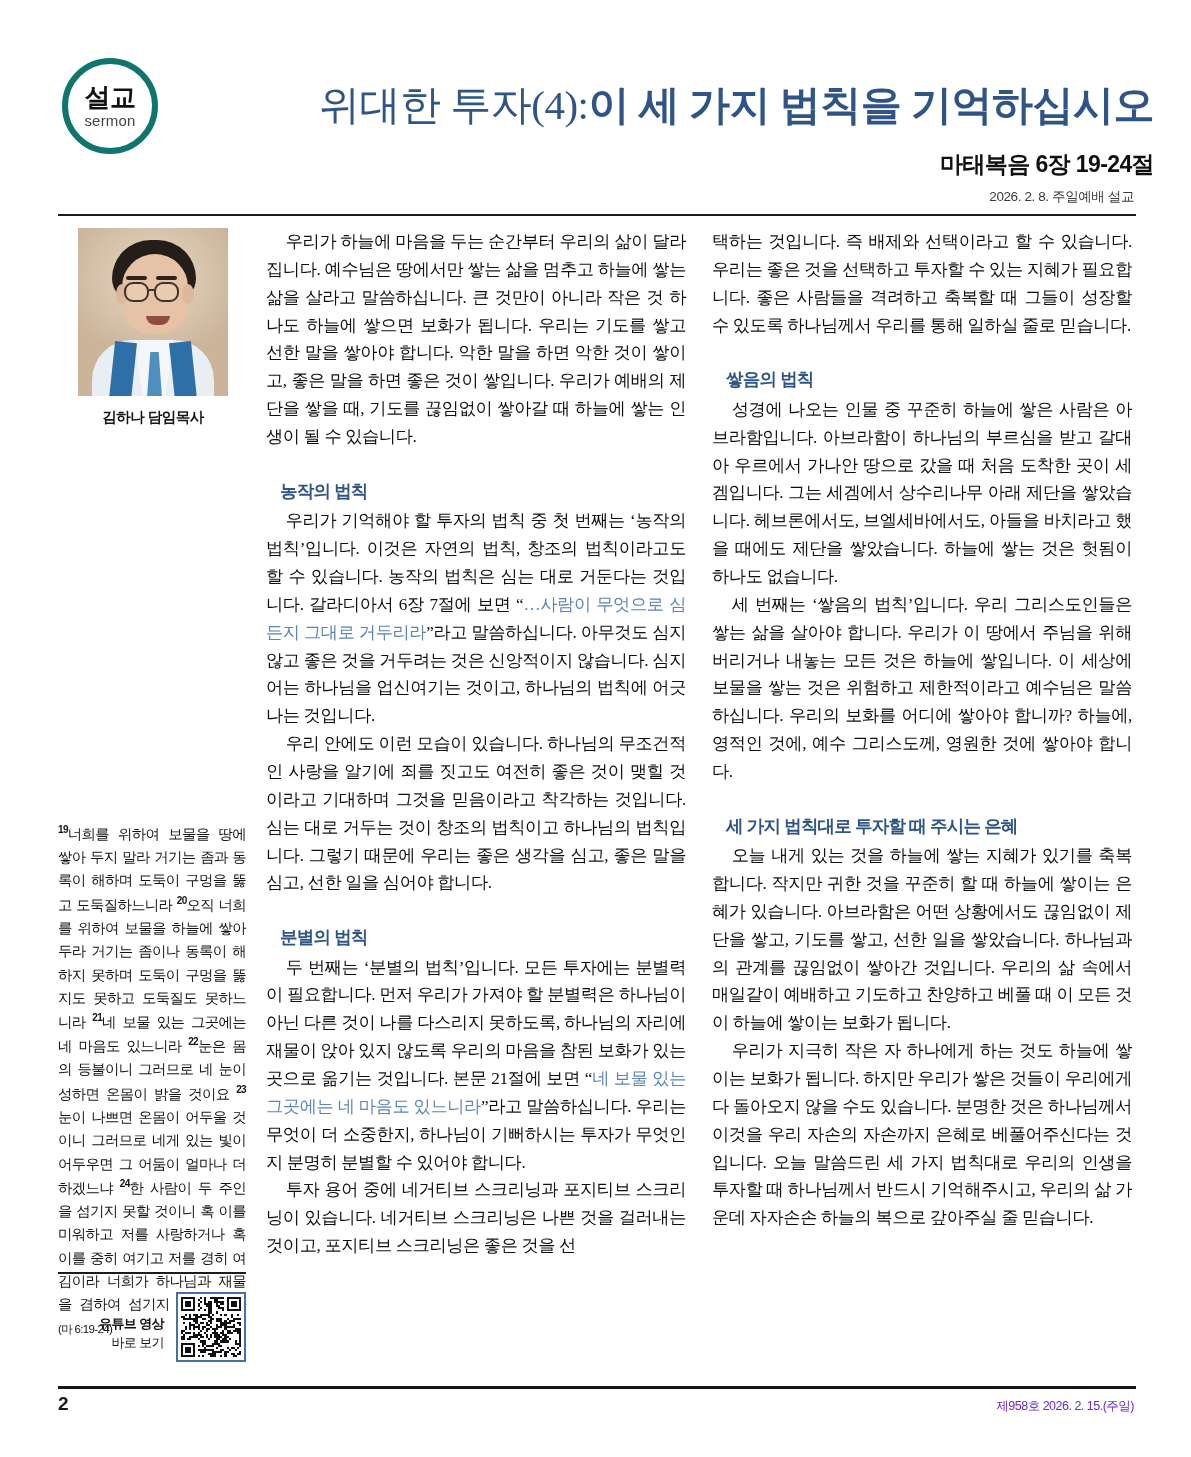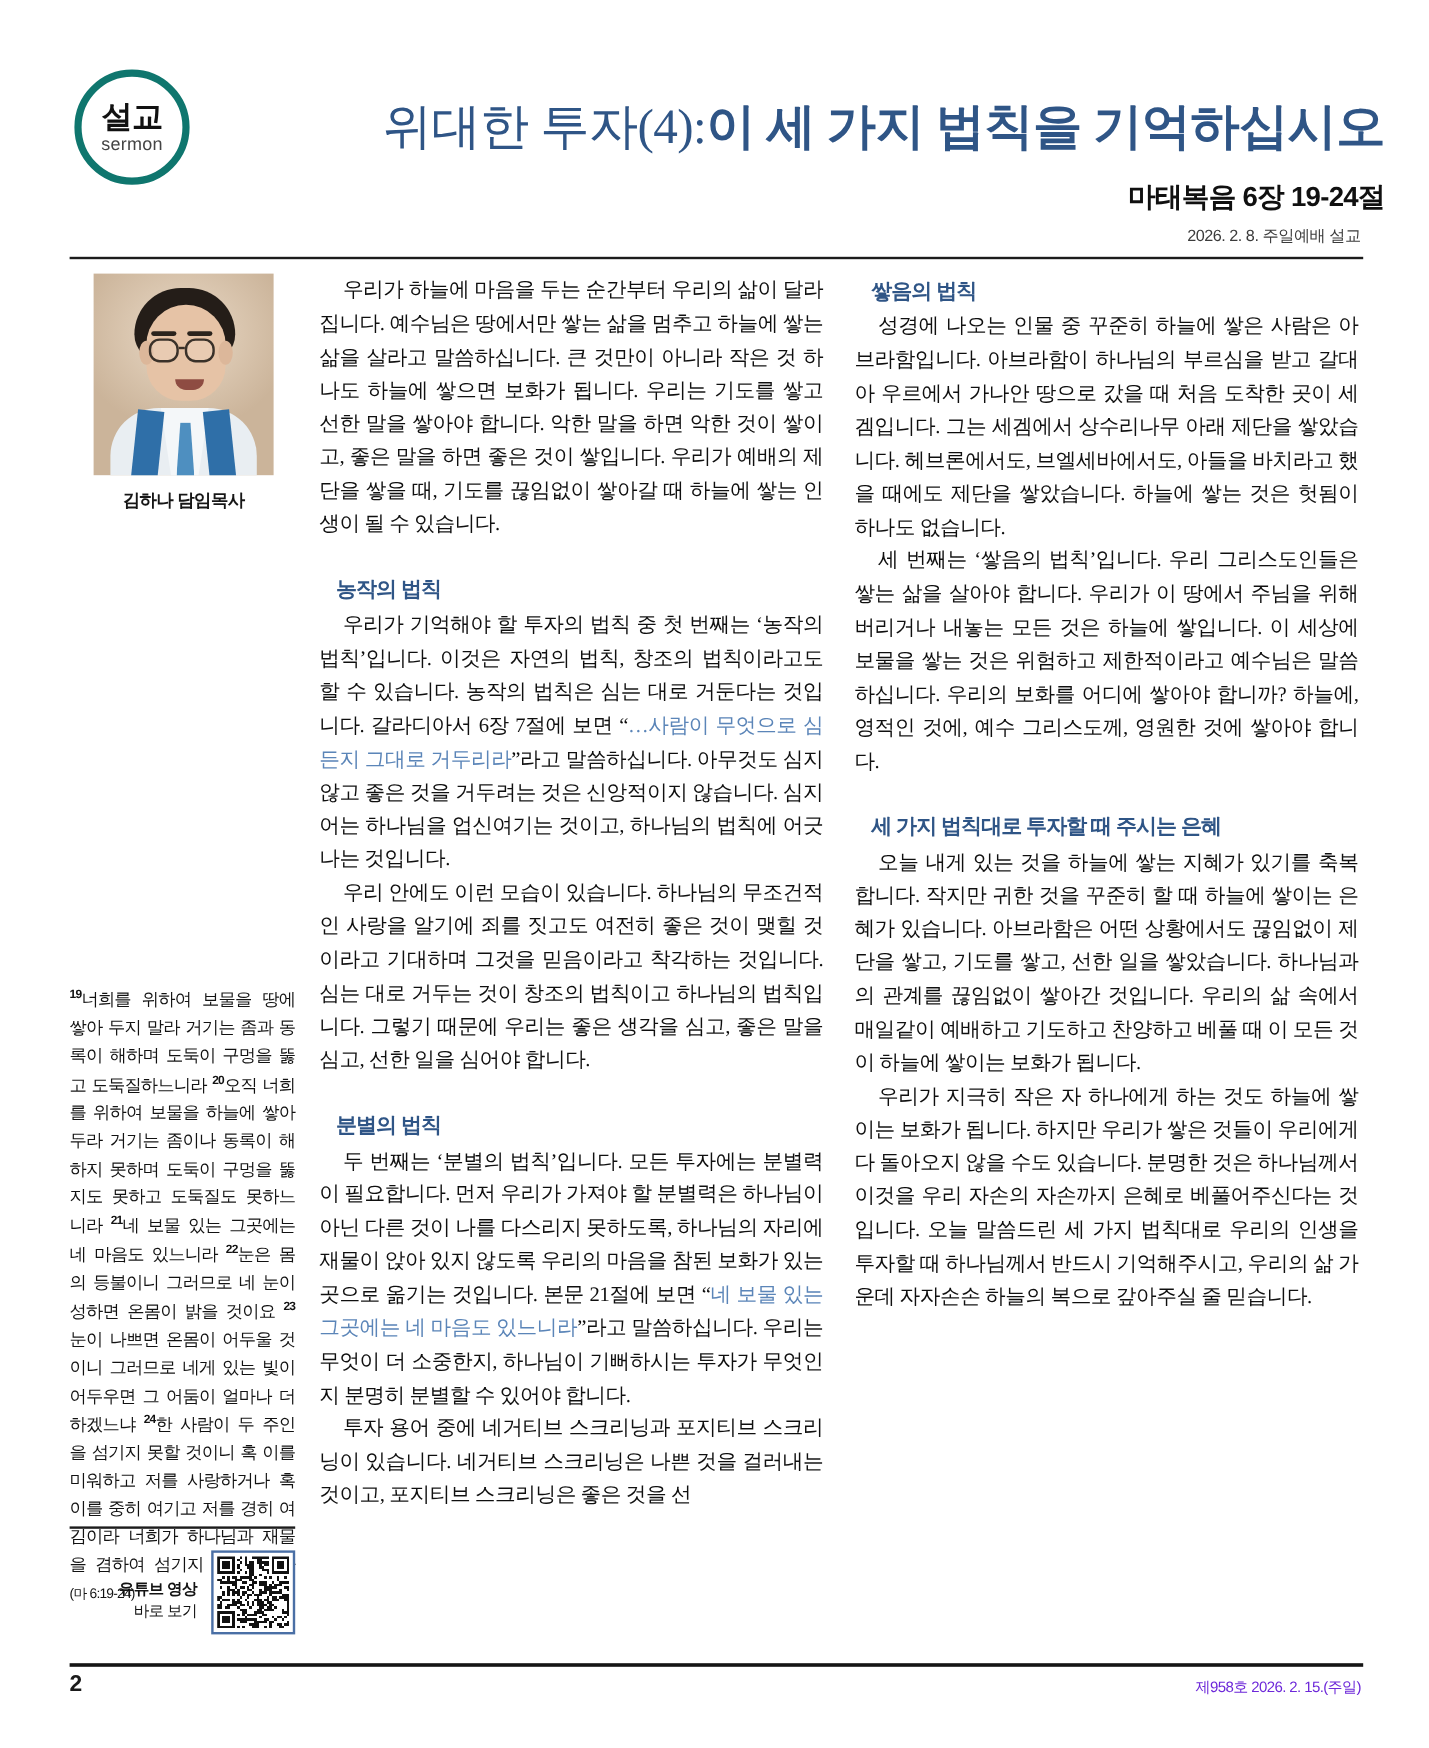--- a/index.html
+++ b/index.html
@@ -790,20 +790,21 @@
       <p>우리가 하늘에 마음을 두는 순간부터 우리의 삶이 달라집니다. 예수님은 땅에서만 쌓는 삶을 멈추고 하늘에 쌓는 삶을 살라고 말씀하십니다. 큰 것만이 아니라 작은 것 하나도 하늘에 쌓으면 보화가 됩니다. 우리는 기도를 쌓고 선한 말을 쌓아야 합니다. 악한 말을 하면 악한 것이 쌓이고, 좋은 말을 하면 좋은 것이 쌓입니다. 우리가 예배의 제단을 쌓을 때, 기도를 끊임없이 쌓아갈 때 하늘에 쌓는 인생이 될 수 있습니다.</p>
       <div class="sec-head">농작의 법칙</div>
       <p>우리가 기억해야 할 투자의 법칙 중 첫 번째는 ‘농작의 법칙’입니다. 이것은 자연의 법칙, 창조의 법칙이라고도 할 수 있습니다. 농작의 법칙은 심는 대로 거둔다는 것입니다. 갈라디아서 6장 7절에 보면 “<span class="quote">…사람이 무엇으로 심든지 그대로 거두리라</span>”라고 말씀하십니다. 아무것도 심지 않고 좋은 것을 거두려는 것은 신앙적이지 않습니다. 심지어는 하나님을 업신여기는 것이고, 하나님의 법칙에 어긋나는 것입니다.</p>
       <p>우리 안에도 이런 모습이 있습니다. 하나님의 무조건적인 사랑을 알기에 죄를 짓고도 여전히 좋은 것이 맺힐 것이라고 기대하며 그것을 믿음이라고 착각하는 것입니다. 심는 대로 거두는 것이 창조의 법칙이고 하나님의 법칙입니다. 그렇기 때문에 우리는 좋은 생각을 심고, 좋은 말을 심고, 선한 일을 심어야 합니다.</p>
       <div class="sec-head">분별의 법칙</div>
       <p>두 번째는 ‘분별의 법칙’입니다. 모든 투자에는 분별력이 필요합니다. 먼저 우리가 가져야 할 분별력은 하나님이 아닌 다른 것이 나를 다스리지 못하도록, 하나님의 자리에 재물이 앉아 있지 않도록 우리의 마음을 참된 보화가 있는 곳으로 옮기는 것입니다. 본문 21절에 보면 “<span class="quote">네 보물 있는 그곳에는 네 마음도 있느니라</span>”라고 말씀하십니다. 우리는 무엇이 더 소중한지, 하나님이 기뻐하시는 투자가 무엇인지 분명히 분별할 수 있어야 합니다.</p>
       <p>투자 용어 중에 네거티브 스크리닝과 포지티브 스크리닝이 있습니다. 네거티브 스크리닝은 나쁜 것을 걸러내는 것이고, 포지티브 스크리닝은 좋은 것을 선</p>
     </div>
 
   <div class="col col-2" id="col2">
+      <p class="no-indent">택하는 것입니다. 즉 배제와 선택이라고 할 수 있습니다. 우리는 좋은 것을 선택하고 투자할 수 있는 지혜가 필요합니다. 좋은 사람들을 격려하고 축복할 때 그들이 성장할 수 있도록 하나님께서 우리를 통해 일하실 줄로 믿습니다.</p>
       <div class="sec-head">쌓음의 법칙</div>
       <p>성경에 나오는 인물 중 꾸준히 하늘에 쌓은 사람은 아브라함입니다. 아브라함이 하나님의 부르심을 받고 갈대아 우르에서 가나안 땅으로 갔을 때 처음 도착한 곳이 세겜입니다. 그는 세겜에서 상수리나무 아래 제단을 쌓았습니다. 헤브론에서도, 브엘세바에서도, 아들을 바치라고 했을 때에도 제단을 쌓았습니다. 하늘에 쌓는 것은 헛됨이 하나도 없습니다.</p>
       <p>세 번째는 ‘쌓음의 법칙’입니다. 우리 그리스도인들은 쌓는 삶을 살아야 합니다. 우리가 이 땅에서 주님을 위해 버리거나 내놓는 모든 것은 하늘에 쌓입니다. 이 세상에 보물을 쌓는 것은 위험하고 제한적이라고 예수님은 말씀하십니다. 우리의 보화를 어디에 쌓아야 합니까? 하늘에, 영적인 것에, 예수 그리스도께, 영원한 것에 쌓아야 합니다.</p>
       <div class="sec-head">세 가지 법칙대로 투자할 때 주시는 은혜</div>
       <p>오늘 내게 있는 것을 하늘에 쌓는 지혜가 있기를 축복합니다. 작지만 귀한 것을 꾸준히 할 때 하늘에 쌓이는 은혜가 있습니다. 아브라함은 어떤 상황에서도 끊임없이 제단을 쌓고, 기도를 쌓고, 선한 일을 쌓았습니다. 하나님과의 관계를 끊임없이 쌓아간 것입니다. 우리의 삶 속에서 매일같이 예배하고 기도하고 찬양하고 베풀 때 이 모든 것이 하늘에 쌓이는 보화가 됩니다.</p>
       <p>우리가 지극히 작은 자 하나에게 하는 것도 하늘에 쌓이는 보화가 됩니다. 하지만 우리가 쌓은 것들이 우리에게 다 돌아오지 않을 수도 있습니다. 분명한 것은 하나님께서 이것을 우리 자손의 자손까지 은혜로 베풀어주신다는 것입니다. 오늘 말씀드린 세 가지 법칙대로 우리의 인생을 투자할 때 하나님께서 반드시 기억해주시고, 우리의 삶 가운데 자자손손 하늘의 복으로 갚아주실 줄 믿습니다.</p>
     </div>
 
   <div class="rule-bottom"></div>
   <div class="footer-page">2</div>

